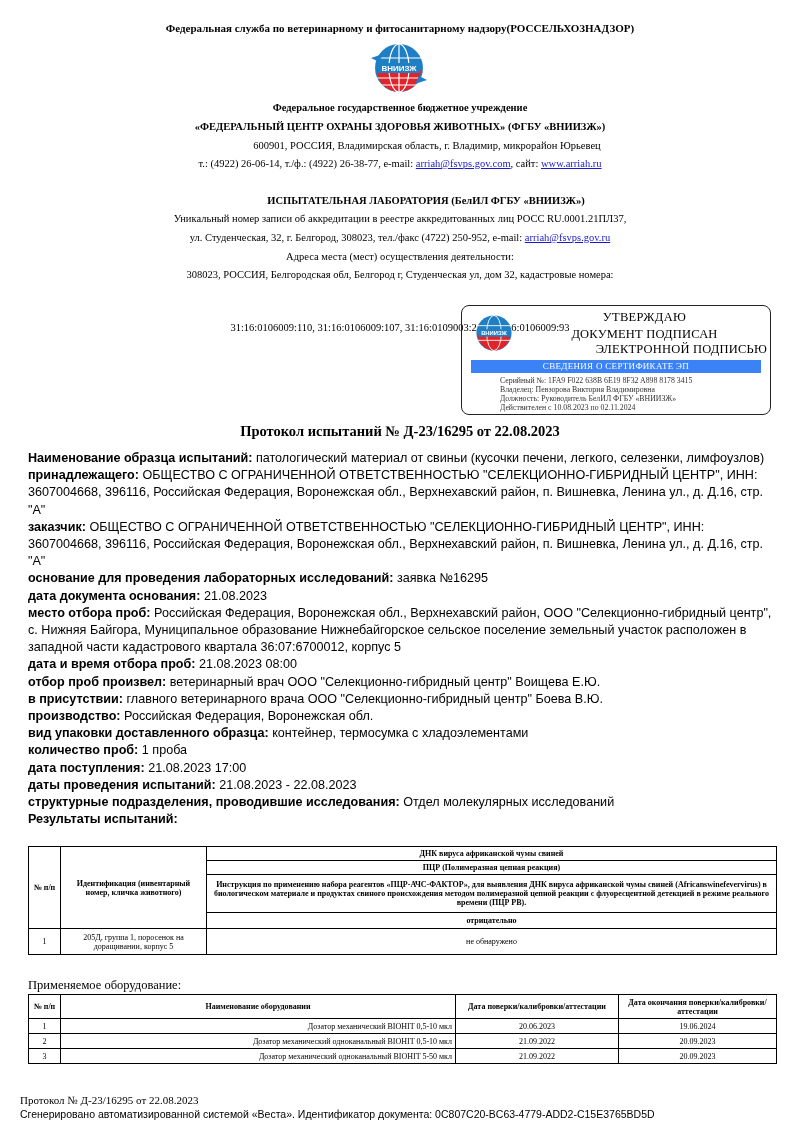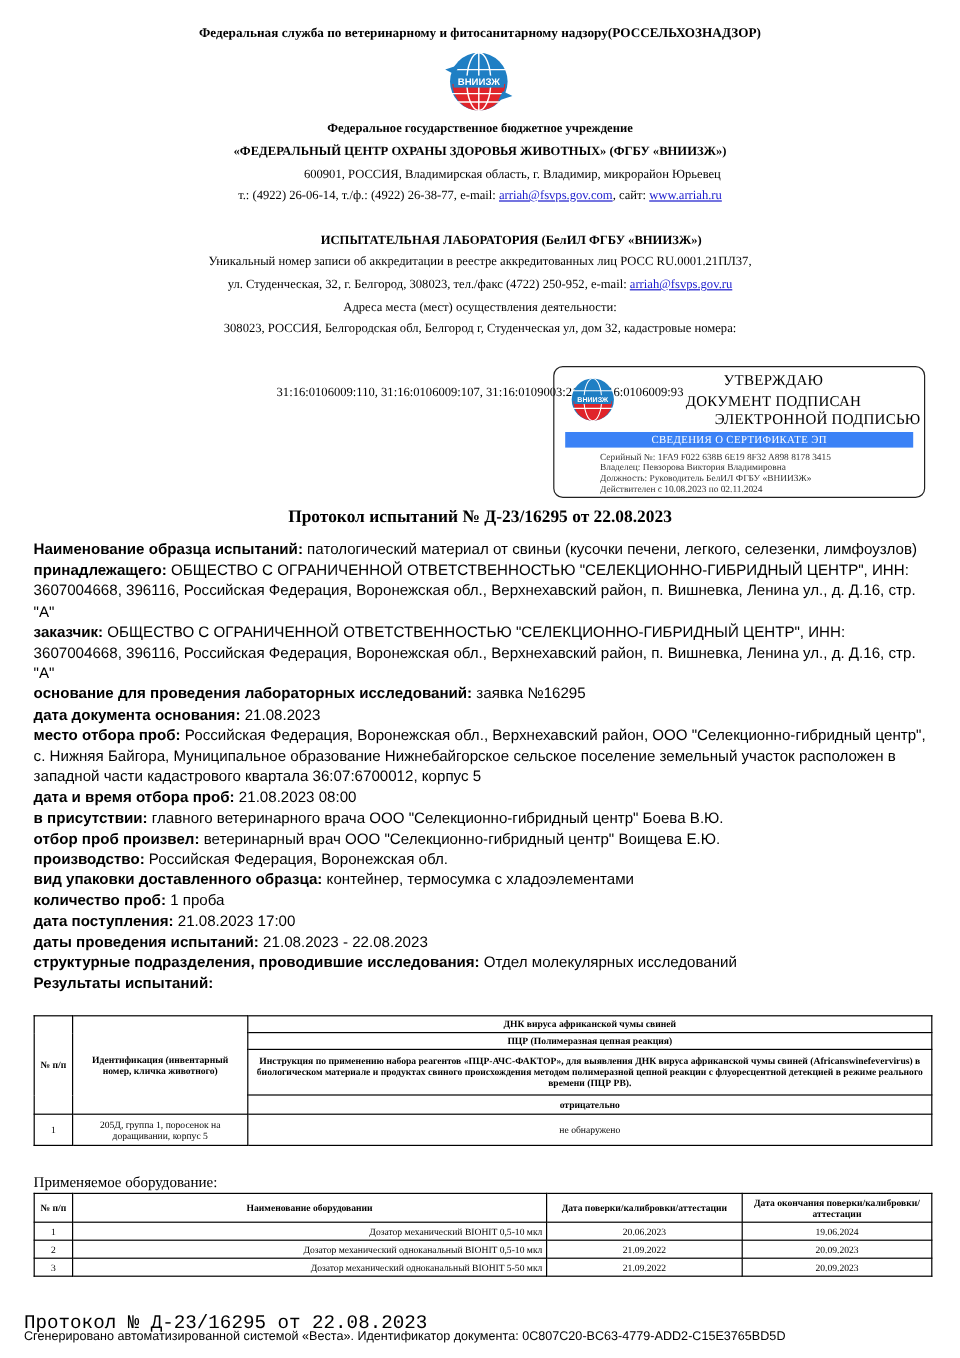--- a/index.html
+++ b/index.html
@@ -38,21 +38,21 @@
   .res { position:absolute; left:28px; top:846px; width:749px; font-size:8px; }
   .res td { border:1px solid #000; text-align:center; vertical-align:middle; padding:1px 3px; }
   .res .b { font-weight:bold; }
 
   .eq-title { left:28px; top:978px; font-size:12.5px; font-family:"Liberation Serif", "DejaVu Serif", serif; }
   .eq { position:absolute; left:28px; top:994px; width:749px; font-size:8px; }
   .eq td, .eq th { border:1px solid #000; padding:1px 3px; height:12px;text-align:right; }
   .eq th { font-weight:bold; text-align:center; }
   .eq td.c { text-align:center; }
 
-  .foot1 { left:20px; top:1094px; font-size:16px; font-family:Liberation Mono, monospace; }
+  .foot1 { left:20px; top:1094px; font-size:11px; font-family:Liberation Serif, serif; }
   .foot2 { left:20px; top:1108px; font-size:10.5px; font-family:"Liberation Sans", "DejaVu Sans", sans-serif; }
 </style>
 </head>
 <body>
 
 <div class="abs center hdr-top">Федеральная служба по ветеринарному и фитосанитарному надзору(РОССЕЛЬХОЗНАДЗОР)</div>
 
 <svg class="abs logo" viewBox="0 0 60 56">
   <circle cx="30" cy="28" r="24" fill="#1f7fc4"></circle>
   <path d="M8 30 A22 22 0 0 0 52 30 Z" fill="#e0242a"></path>
@@ -110,22 +110,22 @@
 <div class="abs center title">Протокол испытаний № Д-23/16295 от 22.08.2023</div>
 
 <div class="abs body">
   <p><b>Наименование образца испытаний:</b><span> патологический материал от свиньи (кусочки печени, легкого, селезенки, лимфоузлов)</span></p>
   <p><b>принадлежащего:</b><span> ОБЩЕСТВО С ОГРАНИЧЕННОЙ ОТВЕТСТВЕННОСТЬЮ "СЕЛЕКЦИОННО-ГИБРИДНЫЙ ЦЕНТР", ИНН: 3607004668, 396116, Российская Федерация, Воронежская обл., Верхнехавский район, п. Вишневка, Ленина ул., д. Д.16, стр. "А"</span></p>
   <p><b>заказчик:</b><span> ОБЩЕСТВО С ОГРАНИЧЕННОЙ ОТВЕТСТВЕННОСТЬЮ "СЕЛЕКЦИОННО-ГИБРИДНЫЙ ЦЕНТР", ИНН: 3607004668, 396116, Российская Федерация, Воронежская обл., Верхнехавский район, п. Вишневка, Ленина ул., д. Д.16, стр. "А"</span></p>
   <p><b>основание для проведения лабораторных исследований:</b><span> заявка №16295</span></p>
   <p><b>дата документа основания:</b><span> 21.08.2023</span></p>
   <p><b>место отбора проб:</b><span> Российская Федерация, Воронежская обл., Верхнехавский район, ООО "Селекционно-гибридный центр", с. Нижняя Байгора, Муниципальное образование Нижнебайгорское сельское поселение земельный участок расположен в западной части кадастрового квартала 36:07:6700012, корпус 5</span></p>
   <p><b>дата и время отбора проб:</b><span> 21.08.2023 08:00</span></p>
+  <p><b>отбор проб произвел:</b><span> ветеринарный врач ООО "Селекционно-гибридный центр" Воищева Е.Ю.</span></p>
   <p><b>в присутствии:</b><span> главного ветеринарного врача ООО "Селекционно-гибридный центр" Боева В.Ю.</span></p>
-  <p><b>отбор проб произвел:</b><span> ветеринарный врач ООО "Селекционно-гибридный центр" Воищева Е.Ю.</span></p>
   <p><b>производство:</b><span> Российская Федерация, Воронежская обл.</span></p>
   <p><b>вид упаковки доставленного образца:</b><span> контейнер, термосумка с хладоэлементами</span></p>
   <p><b>количество проб:</b><span> 1 проба</span></p>
   <p><b>дата поступления:</b><span> 21.08.2023 17:00</span></p>
   <p><b>даты проведения испытаний:</b><span> 21.08.2023 - 22.08.2023</span></p>
   <p><b>структурные подразделения, проводившие исследования:</b><span> Отдел молекулярных исследований</span></p>
   <p><b>Результаты испытаний:</b></p>
 </div>
 
 <table class="res">

